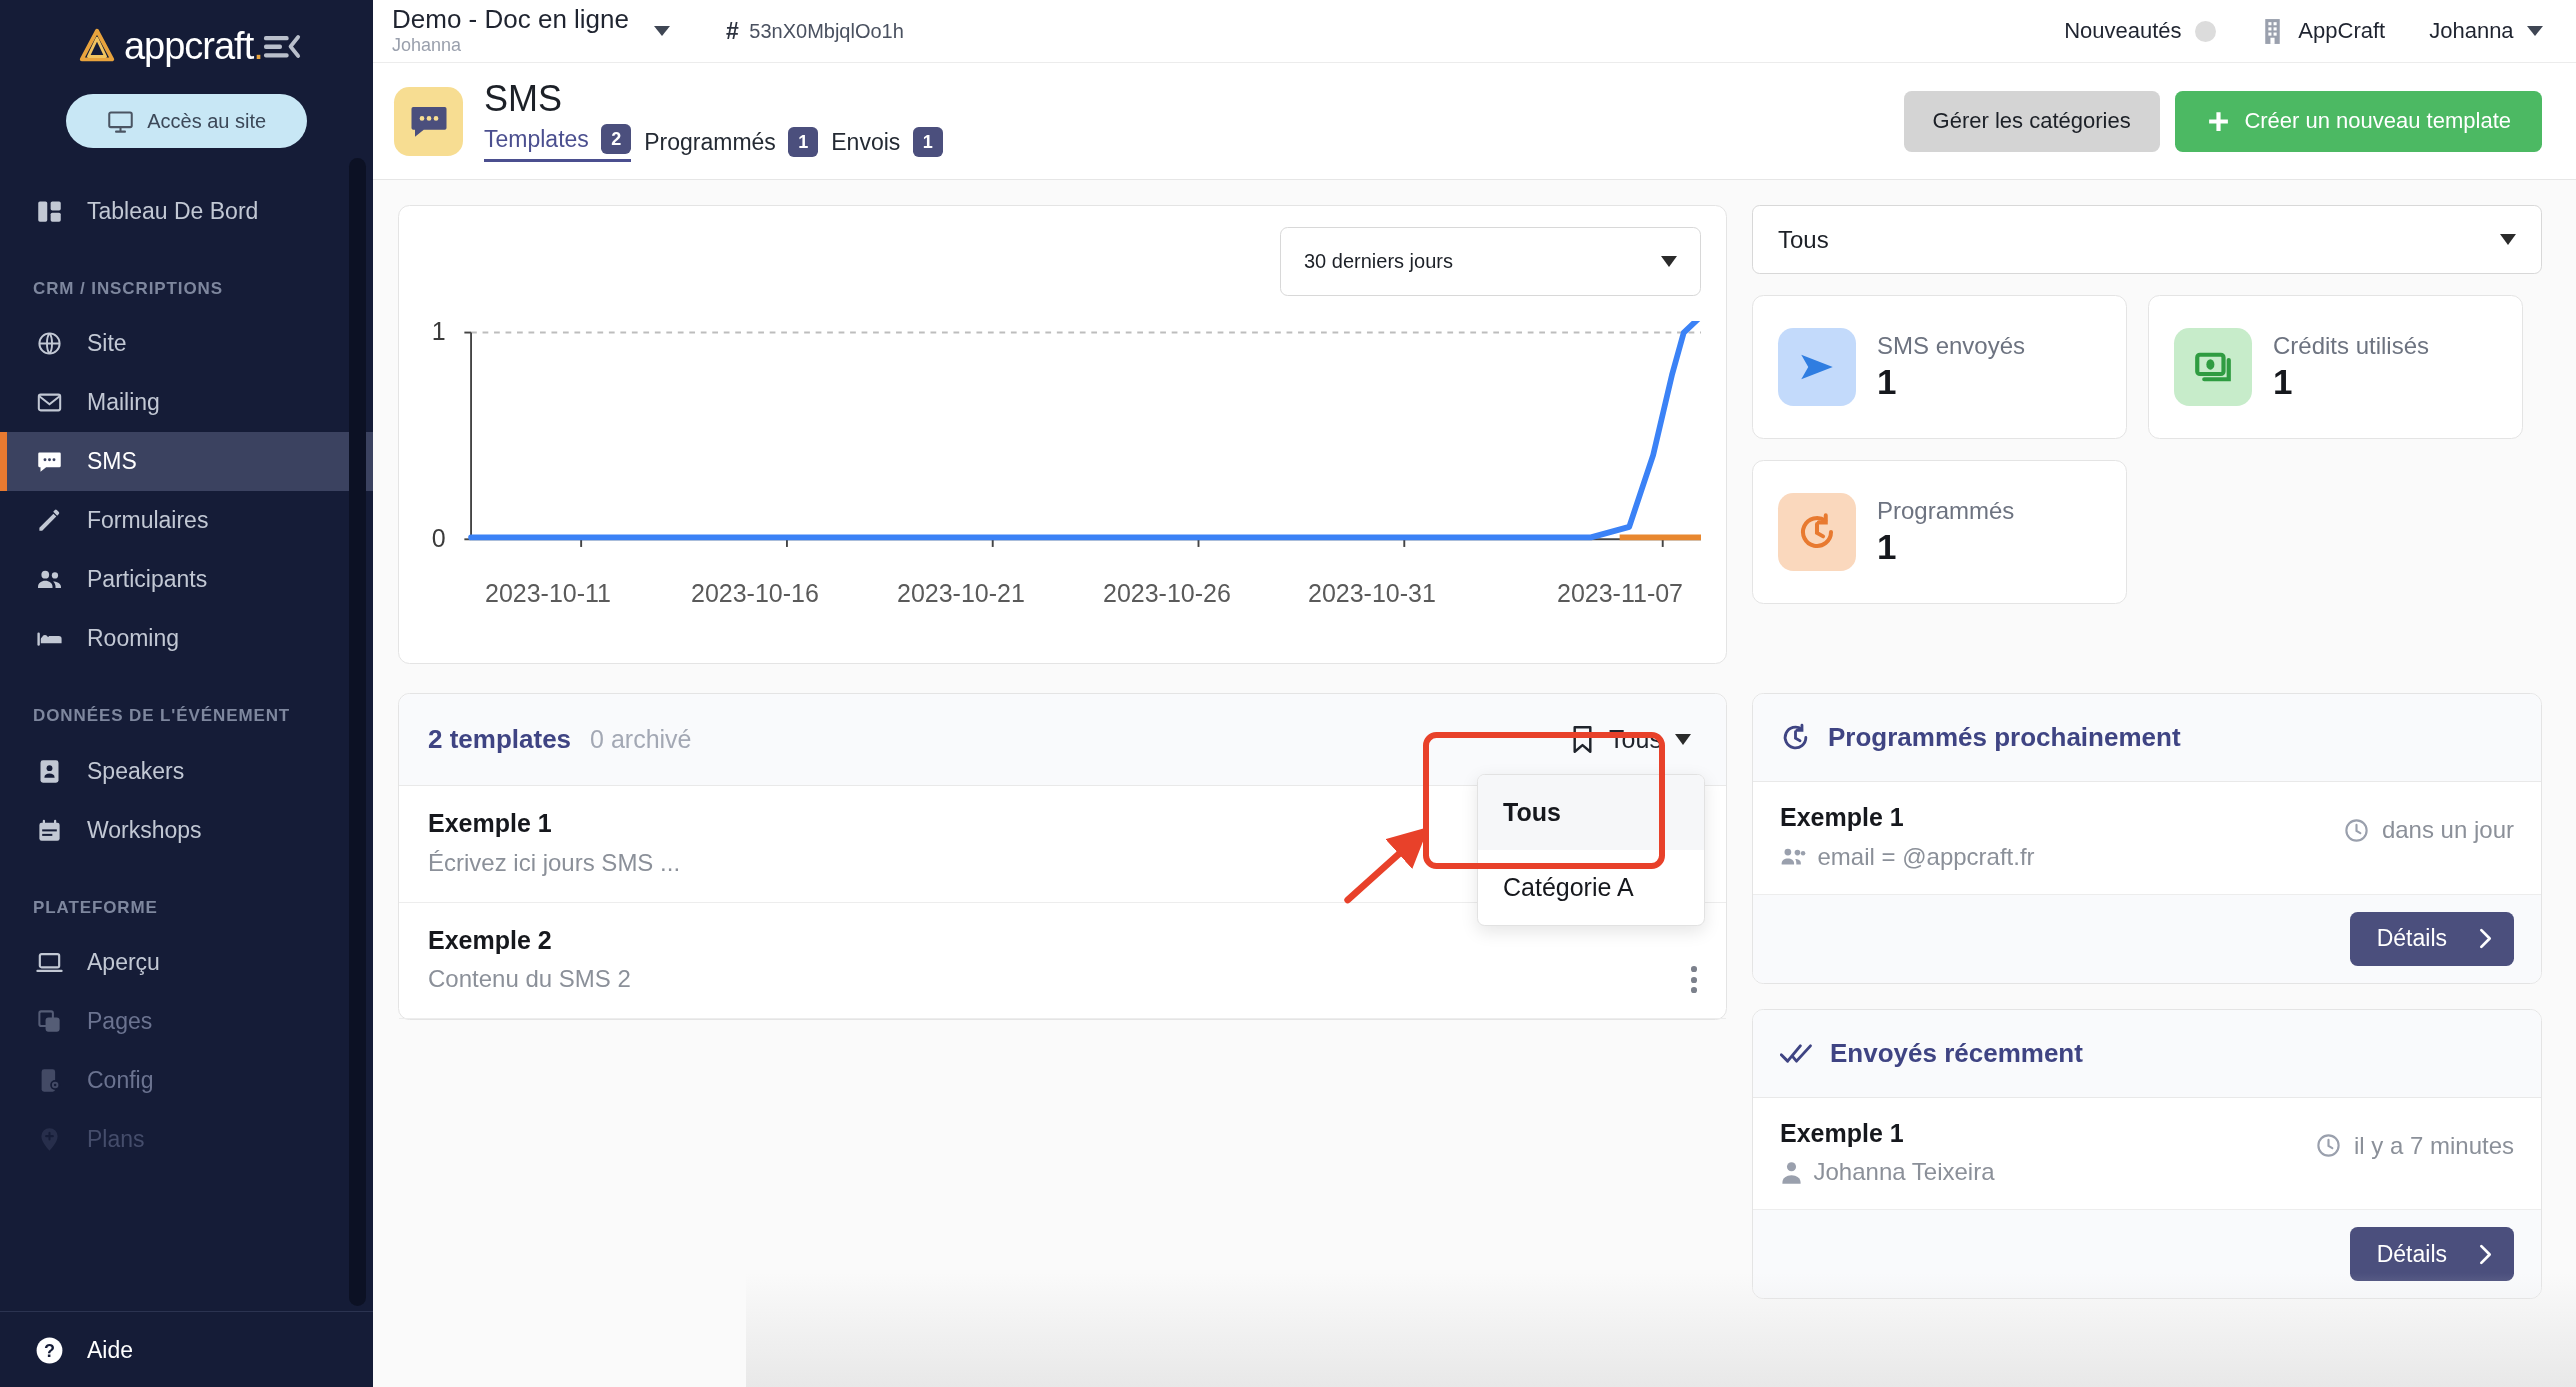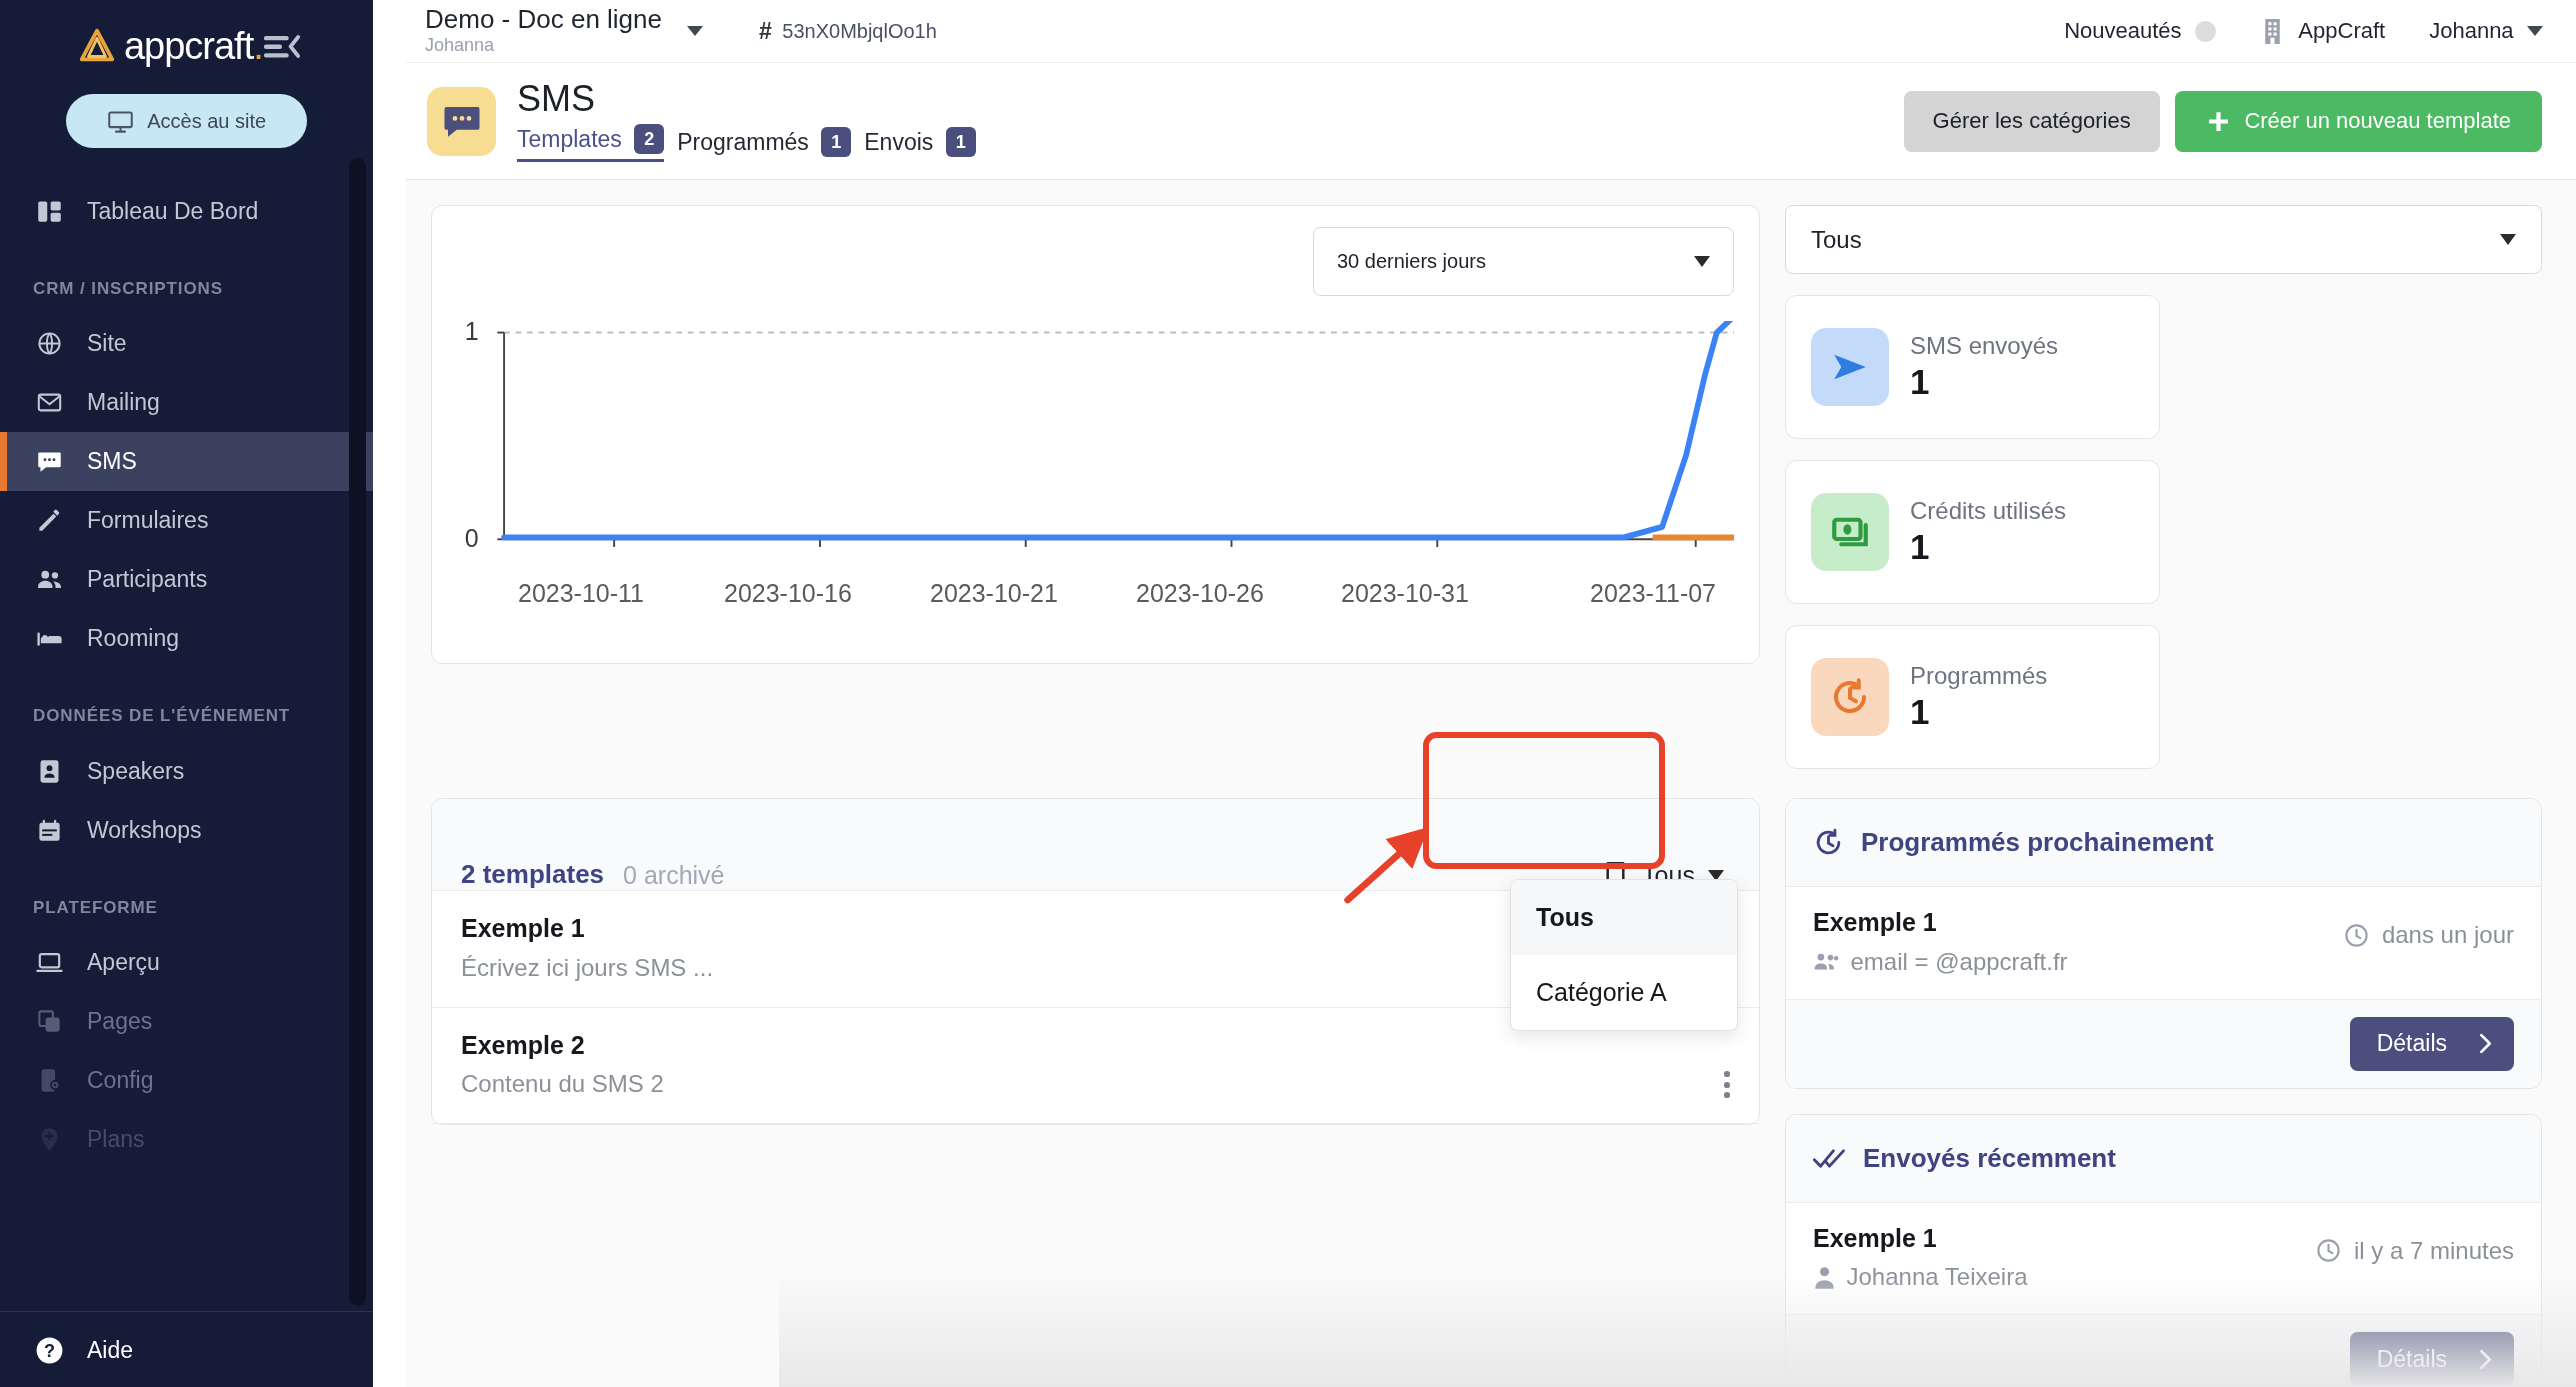--- a/index.html
+++ b/index.html
@@ -70,21 +70,21 @@
     border-top: 1px solid #2b3350;
     display: flex; align-items: center; gap: 21px; padding-left: 33px;
     color: #ffffff; font-size: 23px; cursor: pointer;
   }
   .sb-scrollbar {
     position: absolute; right: 6.7px; top: 158px; width: 17px; height: 1148px;
     background: #0c1124; border-radius: 8.6px;
   }
 
   
-  .main { flex: 1; display: flex; flex-direction: column; background: #fafafa; min-width: 0; margin-left: 33px; }
+  .main { flex: 1; display: flex; flex-direction: column; background: #fafafa; min-width: 0; }
 
   .topbar {
     height: 63px; background: #ffffff; display: flex; align-items: center;
     padding: 0 33px 0 19px; border-bottom: 1px solid #ececec;
     flex: 0 0 63px;
   }
   .ev-select { display: flex; align-items: center; gap: 25px; cursor: pointer; }
   .ev-name { font-size: 26px; color: #1f2430; line-height: 1.05; }
   .ev-sub { font-size: 18px; color: #9aa0ad; margin-top: 1.9px; }
   .caret { width: 0; height: 0; border-left: 8.6px solid transparent;
@@ -160,21 +160,21 @@
               display: flex; align-items: center; justify-content: center; flex: 0 0 78px; }
   .stat-lbl { font-size: 24px; color: #6d7380; }
   .stat-val { font-size: 35px; color: #16181d; font-weight: 700; margin-top: 1.9px; }
 
   .row2 { display: flex; gap: 25px; margin-top: 29px; align-items: flex-start; }
   .tpl-card {
     flex: 0 0 1329px; background: #fff; border: 1px solid #e4e4e4;
     border-radius: 11.5px; overflow: visible; position: relative;
   }
   .tpl-head {
-    height: 92px; background: #f9fafc; display: flex; align-items: flex-end;
+    height: 92px; background: #f9fafc; display: flex; align-items: center;
     padding: 0 29px; border-bottom: 1px solid #e9e9e9;
     border-radius: 11.5px 11.5px 0 0;
   }
   .tpl-count { font-size: 26px; color: #3f4483; font-weight: 700; }
   .tpl-arch { font-size: 25px; color: #a3a8b4; margin-left: 19px; }
   .tpl-filter { margin-left: auto; display: flex; align-items: center; gap: 13.4px;
                 font-size: 25px; color: #20242c; cursor: pointer; padding-right: 5.7px; }
   .tpl-row { padding: 23px 29px 25px; border-bottom: 1px solid #ededed; position: relative; }
   .tpl-row:last-child { border-bottom: none; }
   .tpl-name { font-size: 25px; color: #16181d; font-weight: 700; }

